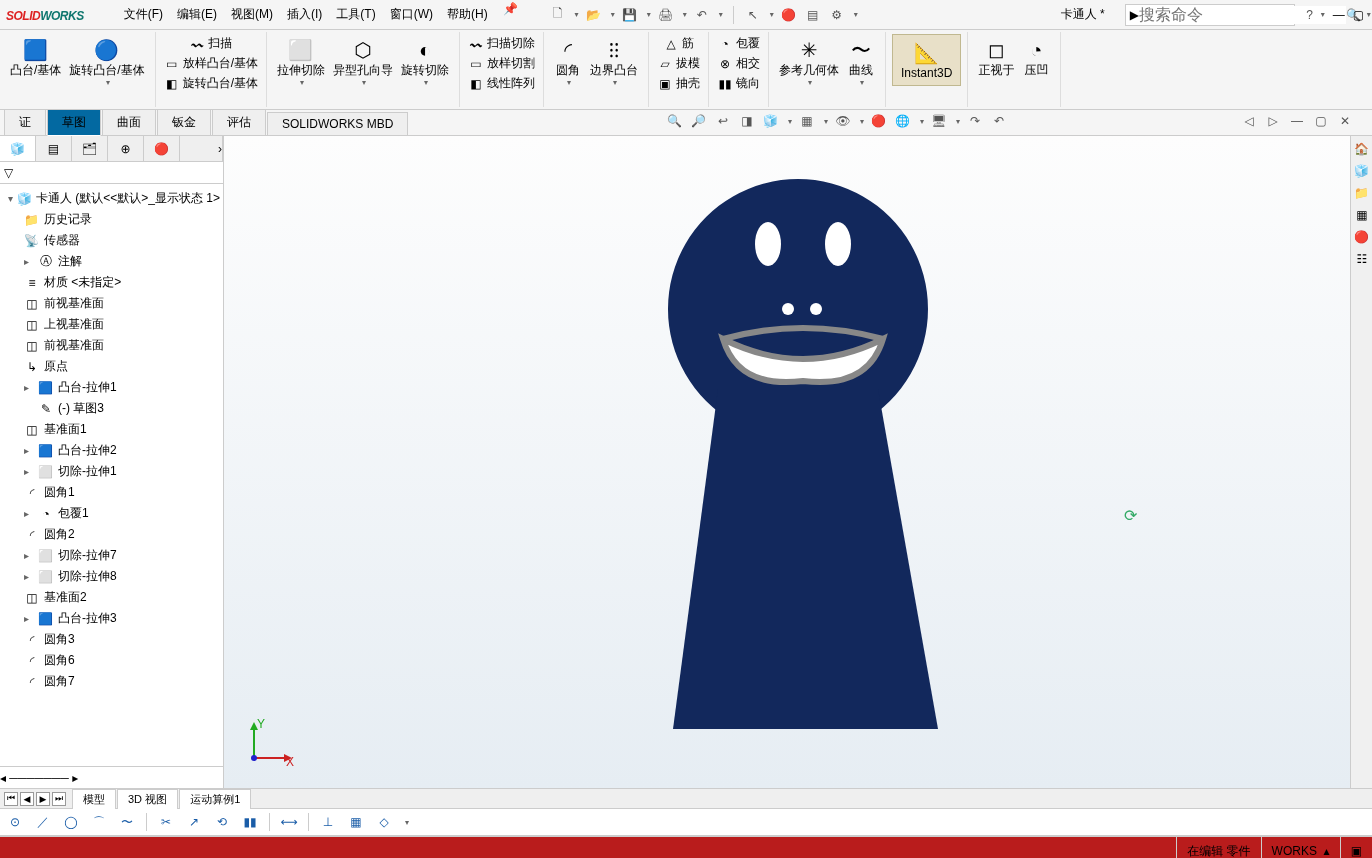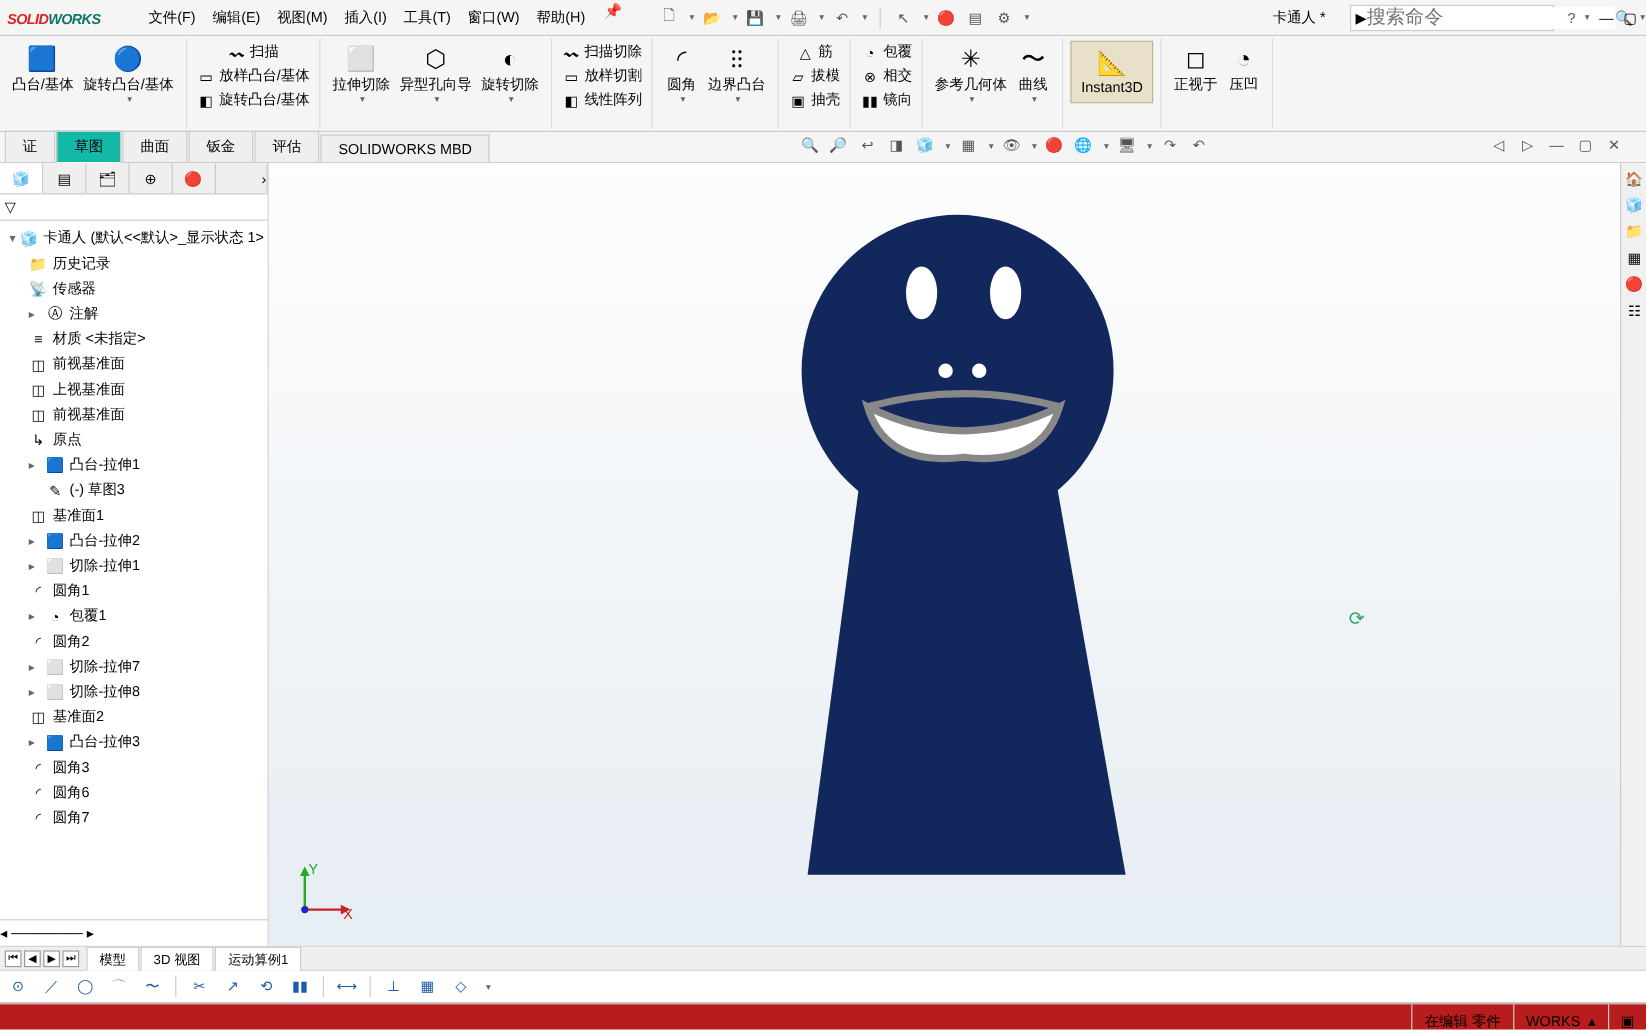--- a/index.html
+++ b/index.html
@@ -28,21 +28,21 @@
 .r-big { display:flex; flex-direction:column; align-items:center; padding:2px 4px; cursor:pointer; line-height:1.15; }
 .r-big .ic { width:28px; height:28px; display:flex; align-items:center; justify-content:center; font-size:20px; }
 .r-row { display:flex; align-items:center; gap:3px; padding:1px 2px; cursor:pointer; white-space:nowrap; }
 .r-row .ic { width:16px; height:16px; display:inline-flex; align-items:center; justify-content:center; }
 .arrow-dn { font-size:8px; color:#666; margin-left:2px; }
 .instant3d { background:#e8e0c8; border:1px solid #c0b890; padding:4px 8px; }
 
 
 .cmd-tabs { height:26px; display:flex; align-items:flex-end; background:#f5f5f5; border-bottom:1px solid #ccc; padding-left:4px; position:relative; }
 .cmd-tab { padding:4px 14px; border:1px solid #ccc; border-bottom:none; background:#efefef; margin-right:1px; cursor:pointer; font-size:12px; }
-.cmd-tab.active { background:#14b8a6; border-bottom:1px solid #fff; position:relative; top:1px; }
+.cmd-tab.active { background:#0369a1; border-bottom:1px solid #fff; position:relative; top:1px; }
 .hud { position:absolute; right:18px; top:2px; display:flex; gap:6px; align-items:center; }
 
 
 .content { display:flex; height:calc(100% - 30px - 80px - 26px - 28px - 22px - 20px); position:relative; }
 
 
 .fm-panel { width:224px; background:#fff; border-right:1px solid #ccc; display:flex; flex-direction:column; }
 .fm-tabs { height:26px; display:flex; border-bottom:1px solid #ccc; background:#efefef; }
 .fm-tab { flex:0 0 36px; display:flex; align-items:center; justify-content:center; border-right:1px solid #ccc; cursor:pointer; }
 .fm-tab.active { background:#fff; }

